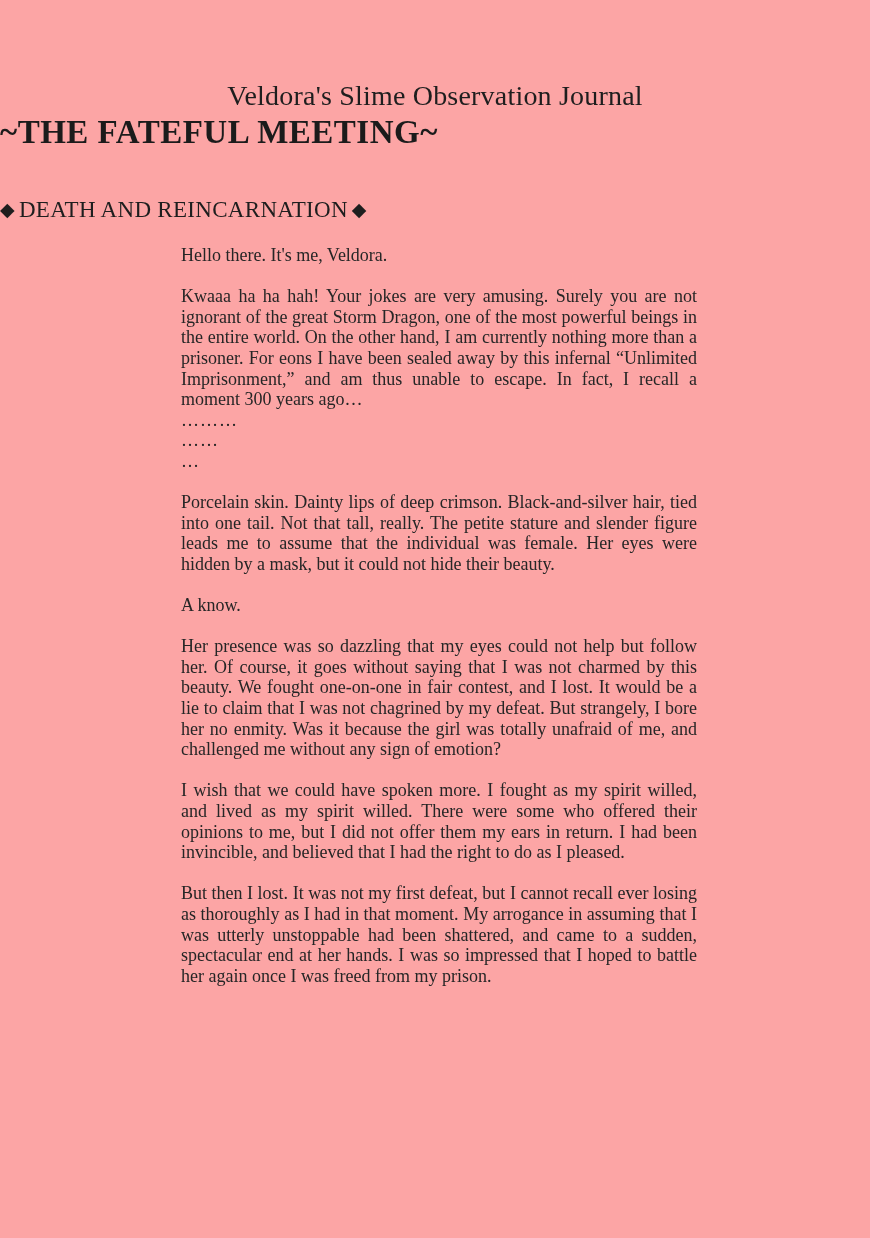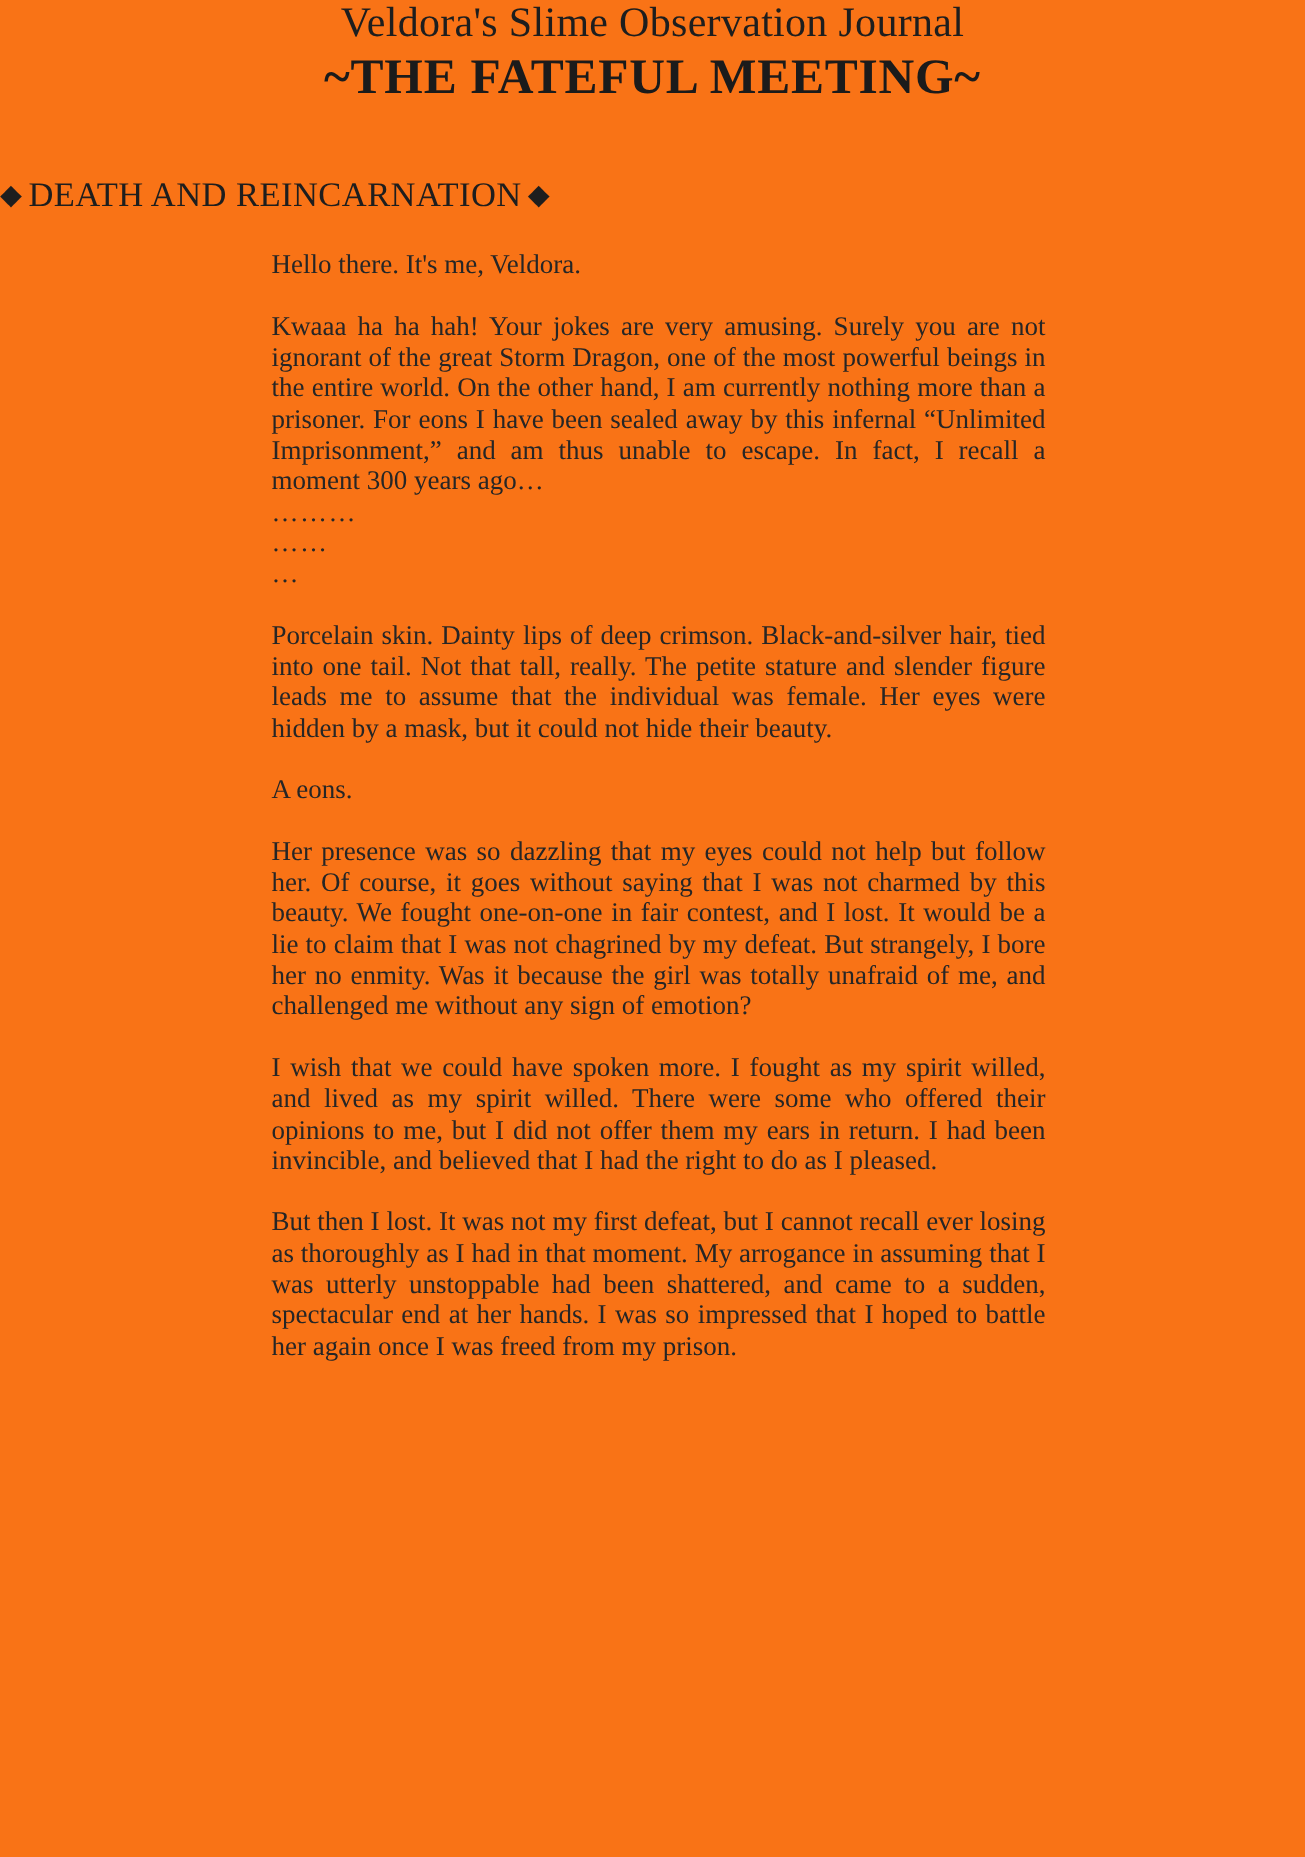--- a/index.html
+++ b/index.html
@@ -4,35 +4,36 @@
 <style>
   html, body {
     margin: 0;
     padding: 0;
     background: #ffffff;
   }
   .page {
     position: relative;
     width: 870px;
     height: 1238px;
-    background: #f97316;
+    background: #fca5a5;
     overflow: hidden;
     font-family: "Liberation Serif", "DejaVu Serif", serif;
     color: #262626;
     box-sizing: border-box;
+    padding-top: 80px;
   }
   .journal-title {
     text-align: center;
     font-size: 28px;
     line-height: 32px;
     color: #1e1e1e;
     letter-spacing: 0.2px;
   }
   .chapter-title {
-    text-align: center;
+    text-align: left;
     font-size: 33px;
     line-height: 40px;
     font-weight: bold;
     color: #1b1b1b;
     letter-spacing: 0.5px;
   }
   .section-heading {
     text-align: left;
     margin-top: 44px;
     font-size: 23px;
@@ -83,21 +84,21 @@
 
 
     <div class="para"><span class="italic">Kwaaa ha ha hah! </span><span>Your jokes are very amusing. Surely you are not ignorant of the great Storm Dragon, one of the most powerful beings in the entire world. On the other hand, I am currently nothing more than a prisoner. For eons I have been sealed away by this infernal “Unlimited Imprisonment,” and am thus unable to escape. In fact, I recall a moment 300 years ago…</span></div>
 
     <div class="dots-line">………</div>
     <div class="dots-line">……</div>
     <div class="dots-line">…</div>
 
     <div class="para">Porcelain skin. Dainty lips of deep crimson. Black-and-silver hair, tied into one tail. Not that tall, really. The petite stature and slender figure leads me to assume that the individual was female. Her eyes were hidden by a mask, but it could not hide their beauty.</div>
 
-    <div class="para"><span>A </span><span class="italic">eons</span><span>.</span></div>
+    <div class="para"><span>A </span><span class="italic">know</span><span>.</span></div>
 
     <div class="para">Her presence was so dazzling that my eyes could not help but follow her. Of course, it goes without saying that I was not charmed by this beauty. We fought one-on-one in fair contest, and I lost. It would be a lie to claim that I was not chagrined by my defeat. But strangely, I bore her no enmity. Was it because the girl was totally unafraid of me, and challenged me without any sign of emotion?</div>
 
 
     <div class="para">I wish that we could have spoken more. I fought as my spirit willed, and lived as my spirit willed. There were some who offered their opinions to me, but I did not offer them my ears in return. I had been invincible, and believed that I had the right to do as I pleased.</div>
 
     <div class="para">But then I lost. It was not my first defeat, but I cannot recall ever losing as thoroughly as I had in that moment. My arrogance in assuming that I was utterly unstoppable had been shattered, and came to a sudden, spectacular end at her hands. I was so impressed that I hoped to battle her again once I was freed from my prison.</div>
 
   </div>
 

